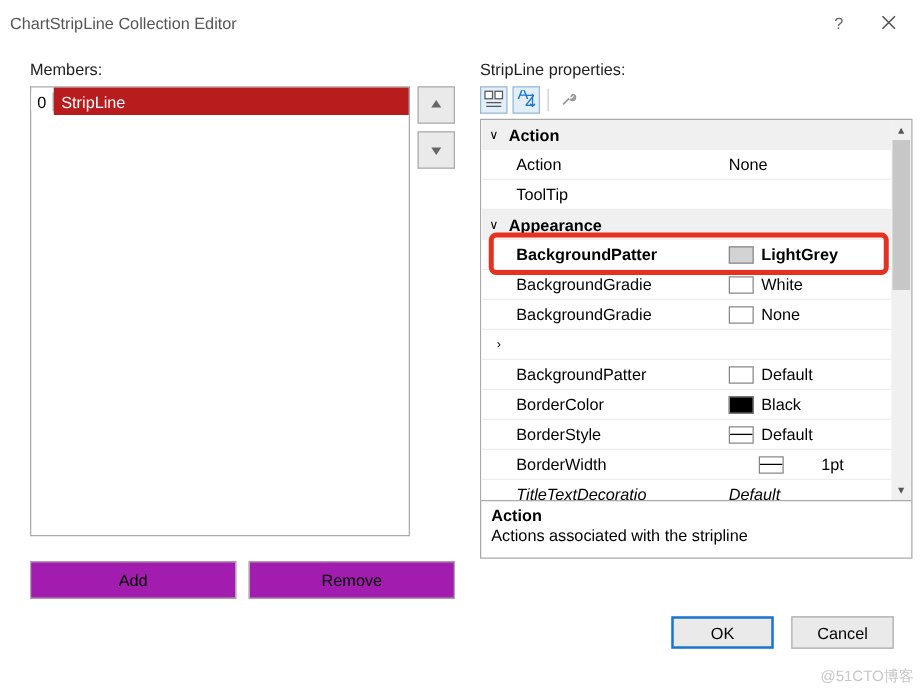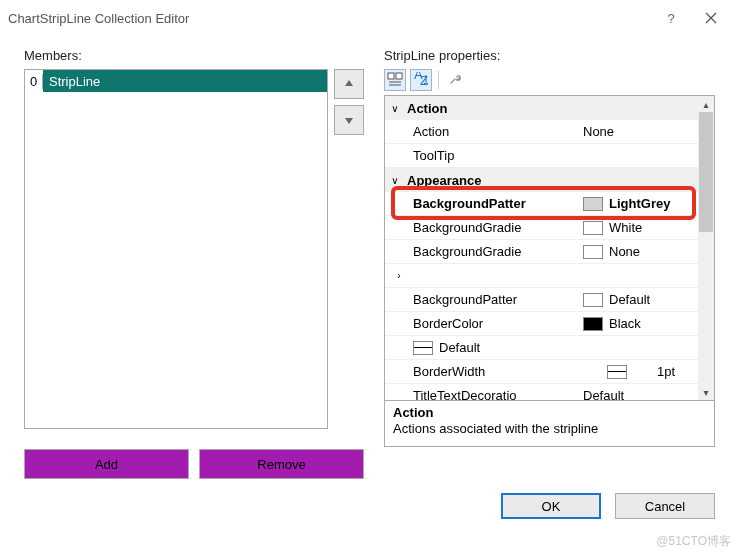--- a/index.html
+++ b/index.html
@@ -1,28 +1,28 @@
 <!DOCTYPE html>
 <html><head>
 <meta charset="utf-8">
 <style>
 * { box-sizing: border-box; font-family: "Segoe UI", Tahoma, sans-serif; font-size: 13px; }
 body { margin: 0; background: #fff; width: 739px; height: 553px; overflow: hidden; position: relative; }
 .titlebar { height: 36px; display: flex; align-items: center; padding: 0 8px; color: #555; }
 .titlebar .spacer { flex: 1; }
 .title-btn { width: 40px; height: 36px; display: flex; align-items: center; justify-content: center; color: #666; }
-.content { padding: 12px 24px 0 24px; display: flex; gap: 20px; }
+.content { padding: 12px 9px 0 24px; display: flex; gap: 20px; }
 .col-left { flex: 0 0 340px; }
 .col-right { flex: 1; }
 .label { color: #222; margin-bottom: 6px; }
 .members-wrap { display: flex; gap: 6px; }
 .members-list { flex: 1; height: 360px; border: 1px solid #aaa; background: #fff; }
 .member-row { display: flex; align-items: center; height: 22px; font-size: 13px; }
 .member-idx { width: 18px; text-align: center; border-right: 1px solid #aaa; background:#fff; }
-.member-name { flex: 1; background: #0f766e; color: #fff; padding-left: 6px; height:100%; display:flex; align-items:center; }
+.member-name { flex: 1; background: #b91c1c; color: #fff; padding-left: 6px; height:100%; display:flex; align-items:center; }
 .move-btns { display: flex; flex-direction: column; gap: 6px; }
 .move-btn { width: 30px; height: 30px; border: 1px solid #aaa; background: #eaeaea; display: flex; align-items: center; justify-content: center; color:#555; }
 .btn-row { display: flex; gap: 10px; margin-top: 20px; }
 .wide-btn { flex: 1; height: 30px; border: 1px solid #aaa; background: #a21caf; display:flex; align-items:center; justify-content:center; }
 .toolbar { display:flex; gap:4px; align-items:center; margin-bottom:4px; }
 .tool-btn { width:22px; height:22px; border:1px solid transparent; display:flex; align-items:center; justify-content:center; }
 .tool-btn.active { border:1px solid #9ab8d4; background:#e3eefb; }
 .tool-sep { width:1px; height:18px; background:#ccc; margin:0 2px; }
 .prop-grid { border:1px solid #aaa; height:352px; display:flex; flex-direction:column; }
 .prop-scroll { flex:1; overflow:hidden; position:relative; }
@@ -34,21 +34,21 @@
 .cat-row { display:flex; align-items:center; height:24px; background:#f0f0f0; font-weight:bold; padding-left:4px; gap:6px; }
 .expander { width:12px; text-align:center; font-size:10px; font-weight:normal; }
 .prop-row { display:flex; align-items:center; height:24px; padding-left:28px; border-bottom:1px solid #eee; }
 .prop-name { width:170px; overflow:hidden; white-space:nowrap; }
 .prop-swatch { width:20px; height:14px; border:1px solid #888; margin-right:6px; flex-shrink:0; }
 .prop-val { flex:1; white-space:nowrap; }
 .highlight-box { position:absolute; border:4px solid #e63020; border-radius:6px; pointer-events:none; }
 .help-box { border-top:1px solid #aaa; padding:4px 8px; min-height:46px; }
 .help-title { font-weight:bold; margin-bottom:1px; }
 .bottom-btns { display:flex; gap:14px; justify-content:flex-end; padding:14px 24px 0 0; }
-.dlg-btn { width:100px; height:26px; border:1px solid #aaa; background:#eaeaea; display:flex; align-items:center; justify-content:center; }
+.dlg-btn { width:82px; height:26px; border:1px solid #aaa; background:#eaeaea; display:flex; align-items:center; justify-content:center; }
 .dlg-btn.primary { border:2px solid #1a75cf; }
 .watermark { position:absolute; right:8px; bottom:3px; color:#c7c7c7; font-size:12px; }
 svg { display:block; }
 </style>
 </head>
 <body>
 
 <div class="titlebar">
   <span>ChartStripLine Collection Editor</span>
   <span class="spacer"></span>
@@ -156,29 +156,30 @@
               <span class="prop-name">BackgroundPatter</span>
               <span class="prop-swatch" style="background:#ffffff"></span>
               <span class="prop-val">Default</span>
             </div>
             <div class="prop-row" style="position: relative;">
               <span class="prop-name">BorderColor</span>
               <span class="prop-swatch" style="background:#000000"></span>
               <span class="prop-val">Black</span>
             </div>
             <div class="prop-row" style="position: relative;">
+              <span class="prop-name">BorderStyle</span>
               <span class="prop-swatch" style="background:linear-gradient(#000,#000) center/100% 1px no-repeat,#fff"></span>
               <span class="prop-val">Default</span>
             </div>
             <div class="prop-row" style="position: relative; gap: 24px;">
               <span class="prop-name">BorderWidth</span>
               <span class="prop-swatch" style="background:linear-gradient(#000,#000) center/100% 1px no-repeat,#fff"></span>
               <span class="prop-val">1pt</span>
             </div>
-            <div class="prop-row" style="position: relative;">
+            <div class="prop-row" style="position: relative; font-style: italic;">
               <span class="prop-name">TitleTextDecoratio</span>
               <span class="prop-val">Default</span>
             </div>
           </div>
         <div class="scroll-track">
           <div class="scroll-arrow top">▴</div>
           <div class="scroll-thumb"></div>
           <div class="scroll-arrow bot">▾</div>
         </div>
       </div>

